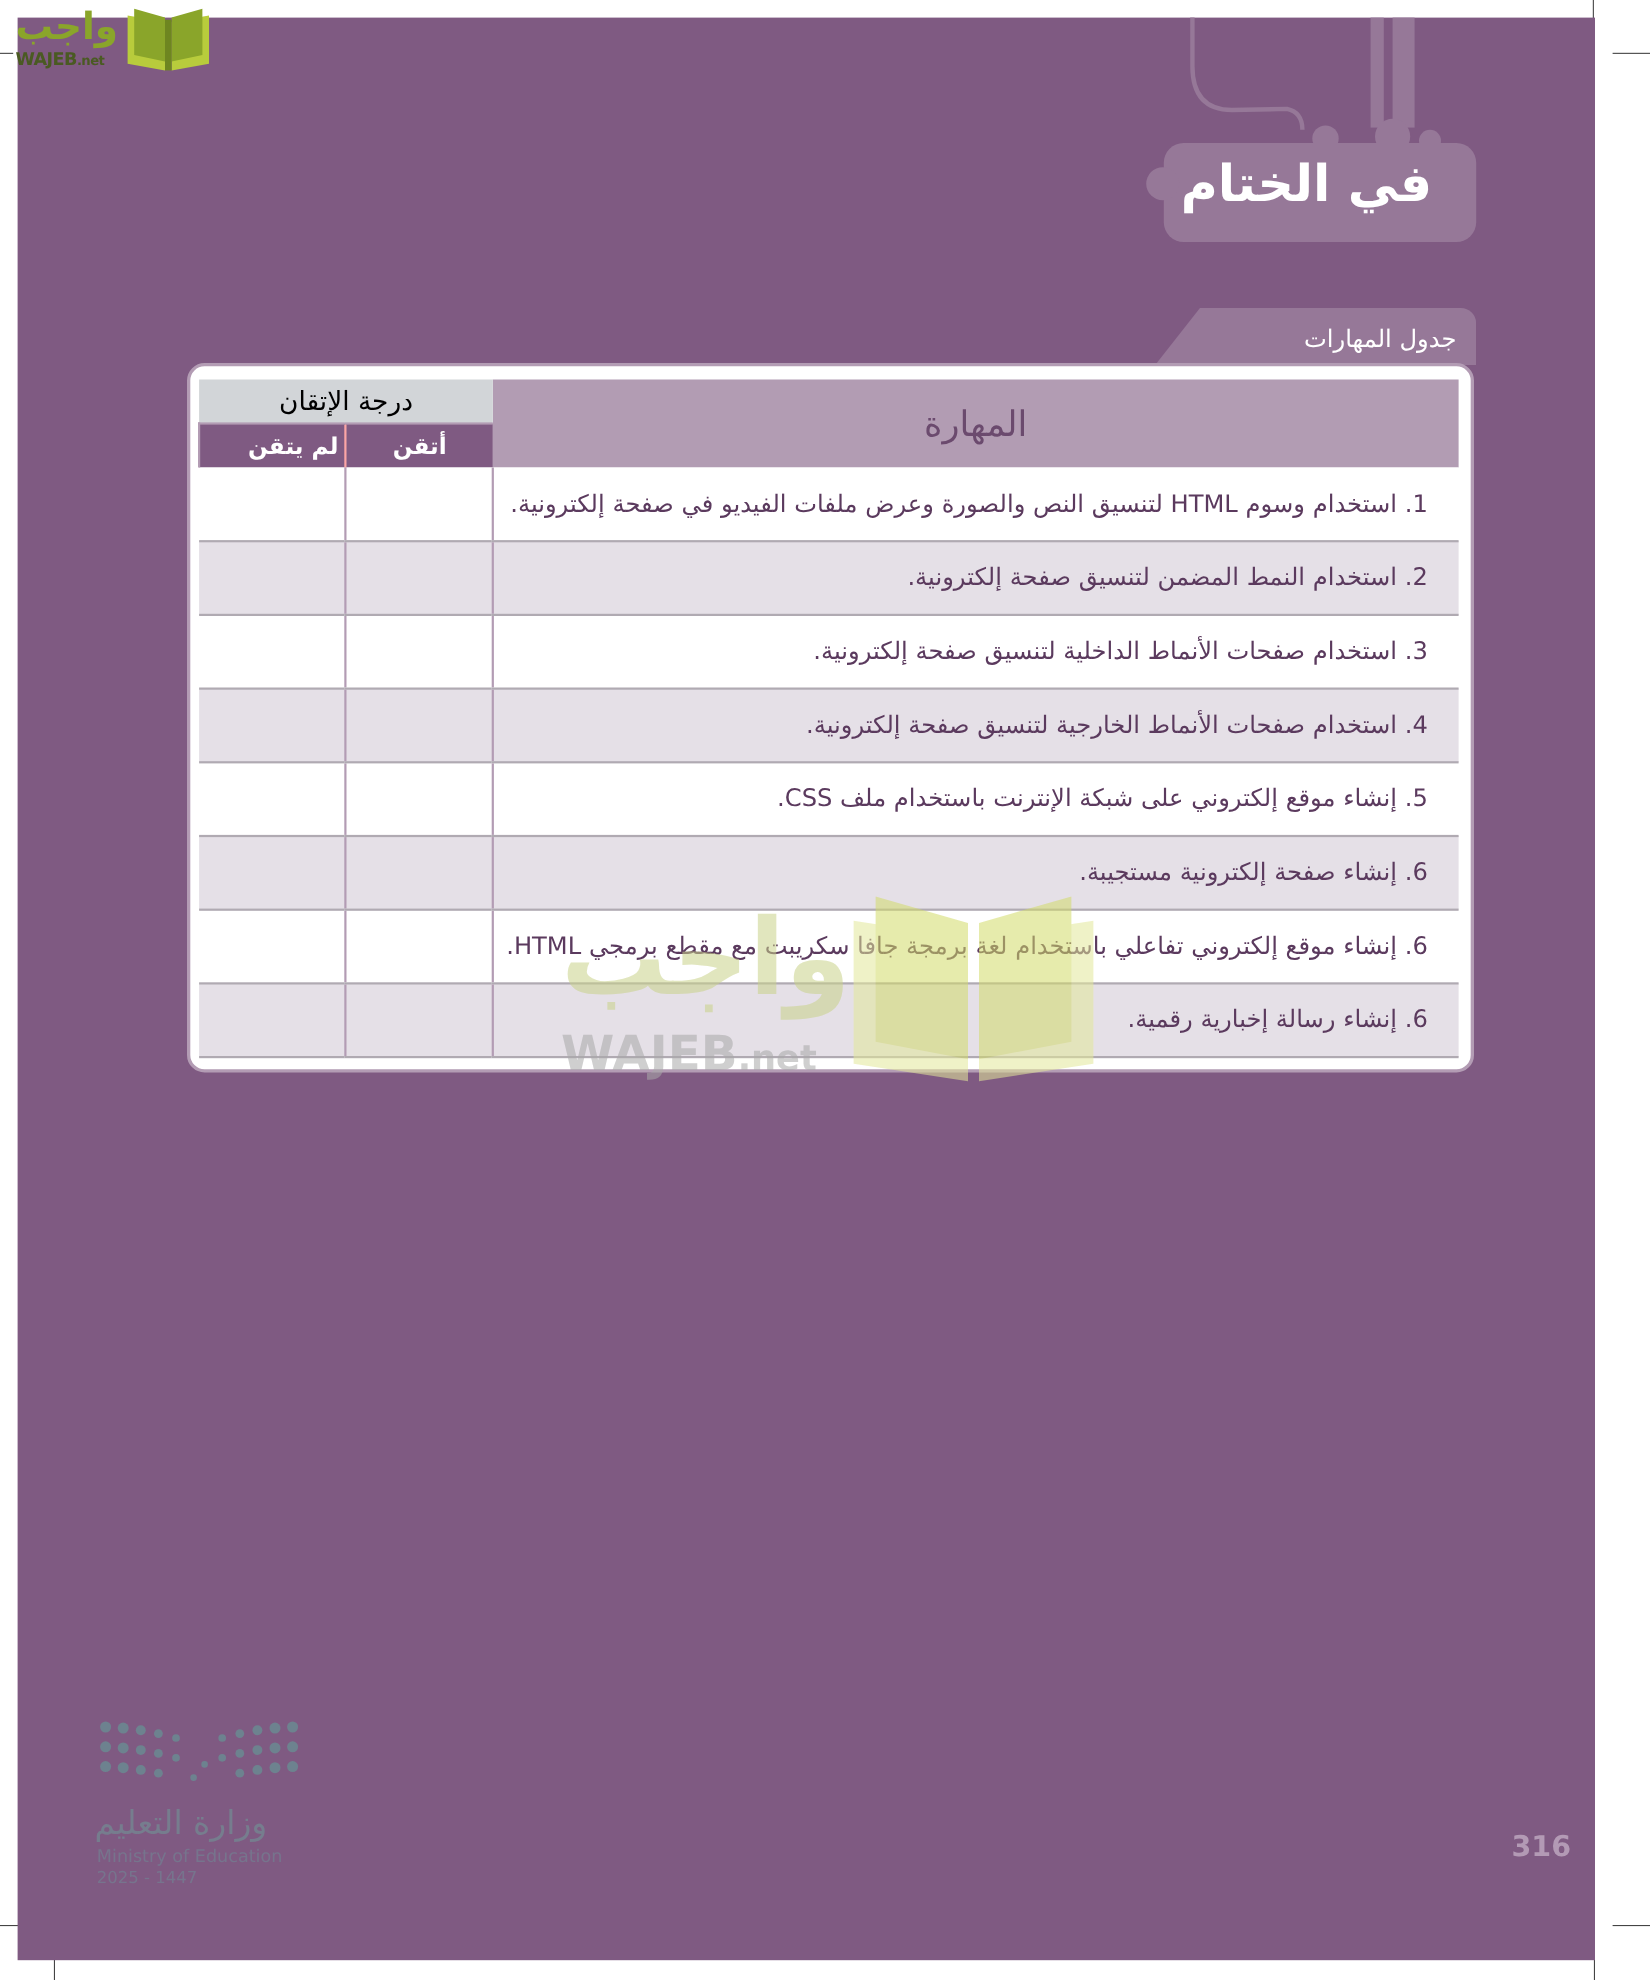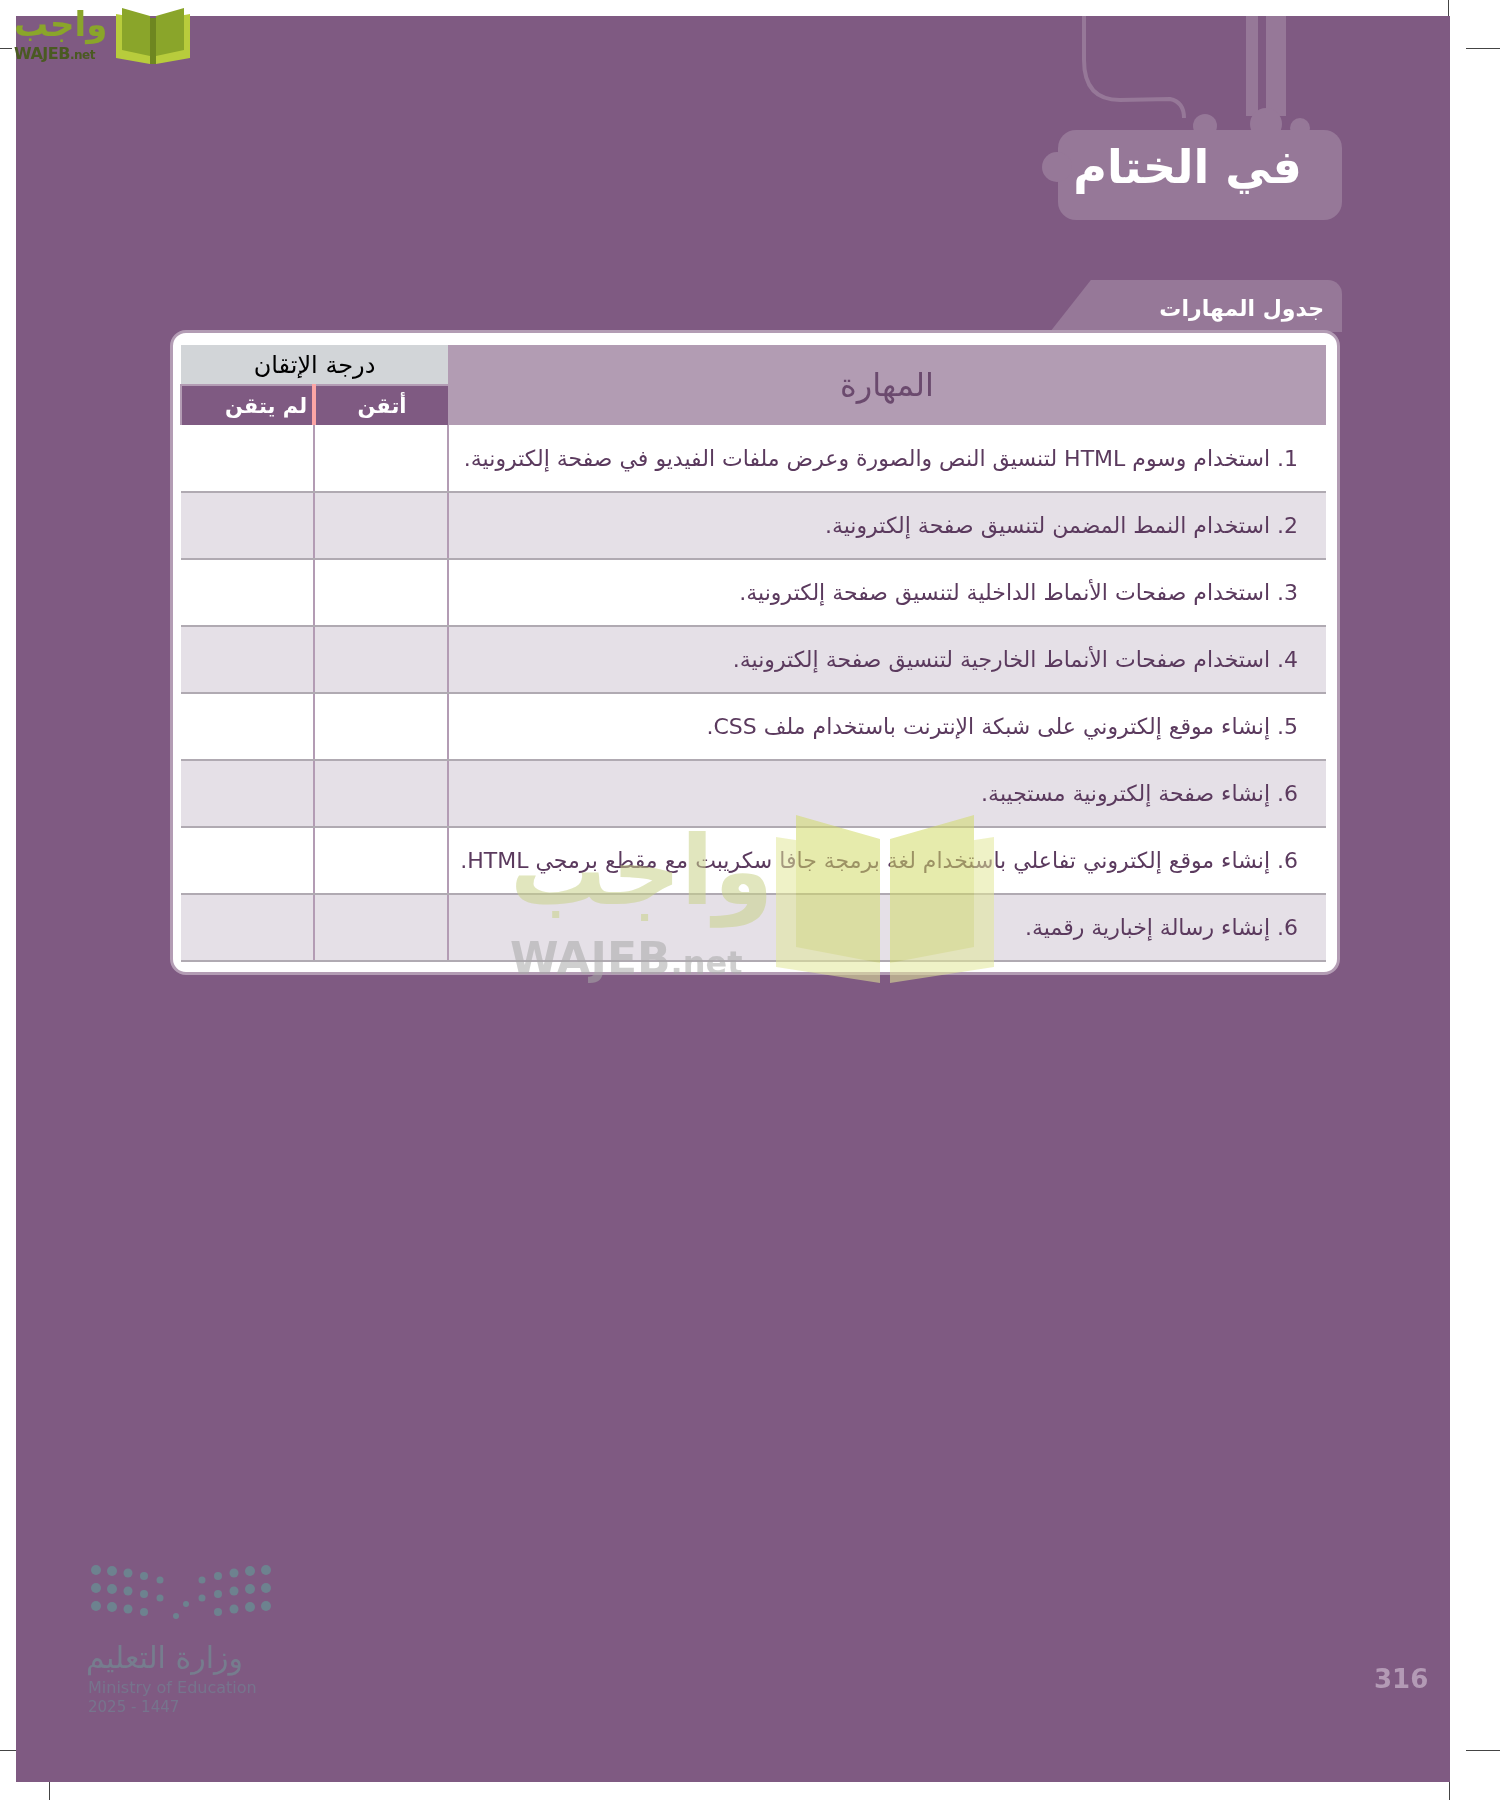--- a/index.html
+++ b/index.html
@@ -37,21 +37,21 @@
   .logo-en { position:absolute; left:6px; top:40px; color:#4a5a22; font-size:16px; font-weight:bold; letter-spacing:-0.5px; }
   .logo-en small { font-size:12px; }
   .logo-book { position:absolute; left:104px; top:2px; width:82px; height:60px; }
 
   .tab {
     position:absolute; left:1050px; top:280px; width:292px; height:52px;
     background:#967898; border-radius:30px 14px 0 0;
     clip-path: polygon(14% 0, 100% 0, 100% 100%, 0 100%);
   }
   .tab-label {
-    position:absolute; right:26px; top:16px; color:#ffffff; font-size:22px; font-weight:bold; direction:rtl;
+    position:absolute; right:26px; top:16px; color:#ffffff; font-size:22px; font-weight:normal; direction:rtl;
   }
   .card {
     position:absolute; left:170px; top:330px; width:1170px; height:645px;
     background:#ffffff; border-radius:16px;
     border:3px solid #b39cb4; box-sizing:border-box;
   }
   table.skills {
     position:absolute; left:180px; top:345px; width:1145px;
     border-collapse:collapse; direction:rtl; table-layout:fixed;
   }
@@ -142,21 +142,21 @@
     <col style="width:134px">
     <col style="width:133px">
   </colgroup>
   <tbody>
       <tr>
     <th class="h-skill" rowspan="2">المهارة</th>
     <th class="h-degree" colspan="2">درجة الإتقان</th>
   </tr>
   <tr>
     <th class="h-sub">أتقن</th>
-    <th class="h-sub first" style="border-right:4px solid #fca5a5;padding-left:38px;">لم يتقن</th>
+    <th class="h-sub first" style="border-right:2px solid #fca5a5;padding-left:38px;">لم يتقن</th>
   </tr>
   <tr class="row odd">
     <td class="skill-cell">1. استخدام وسوم HTML لتنسيق النص والصورة وعرض ملفات الفيديو في صفحة إلكترونية.</td>
     <td class="check-cell"></td>
     <td class="check-cell"></td>
   </tr>
   <tr class="row even">
     <td class="skill-cell">2. استخدام النمط المضمن لتنسيق صفحة إلكترونية.</td>
     <td class="check-cell"></td>
     <td class="check-cell"></td>

